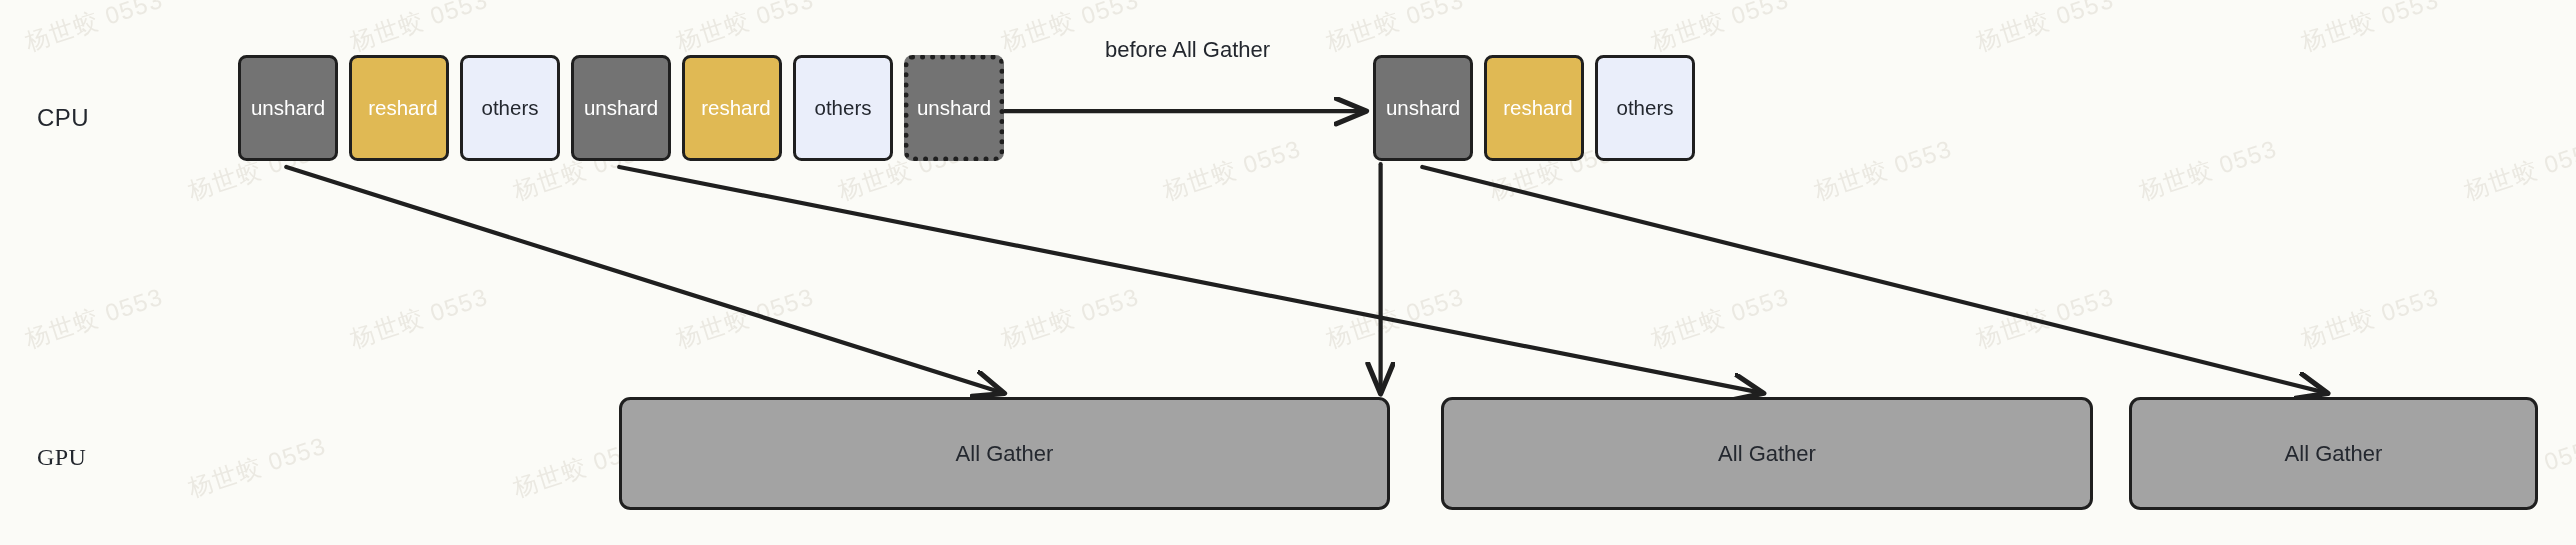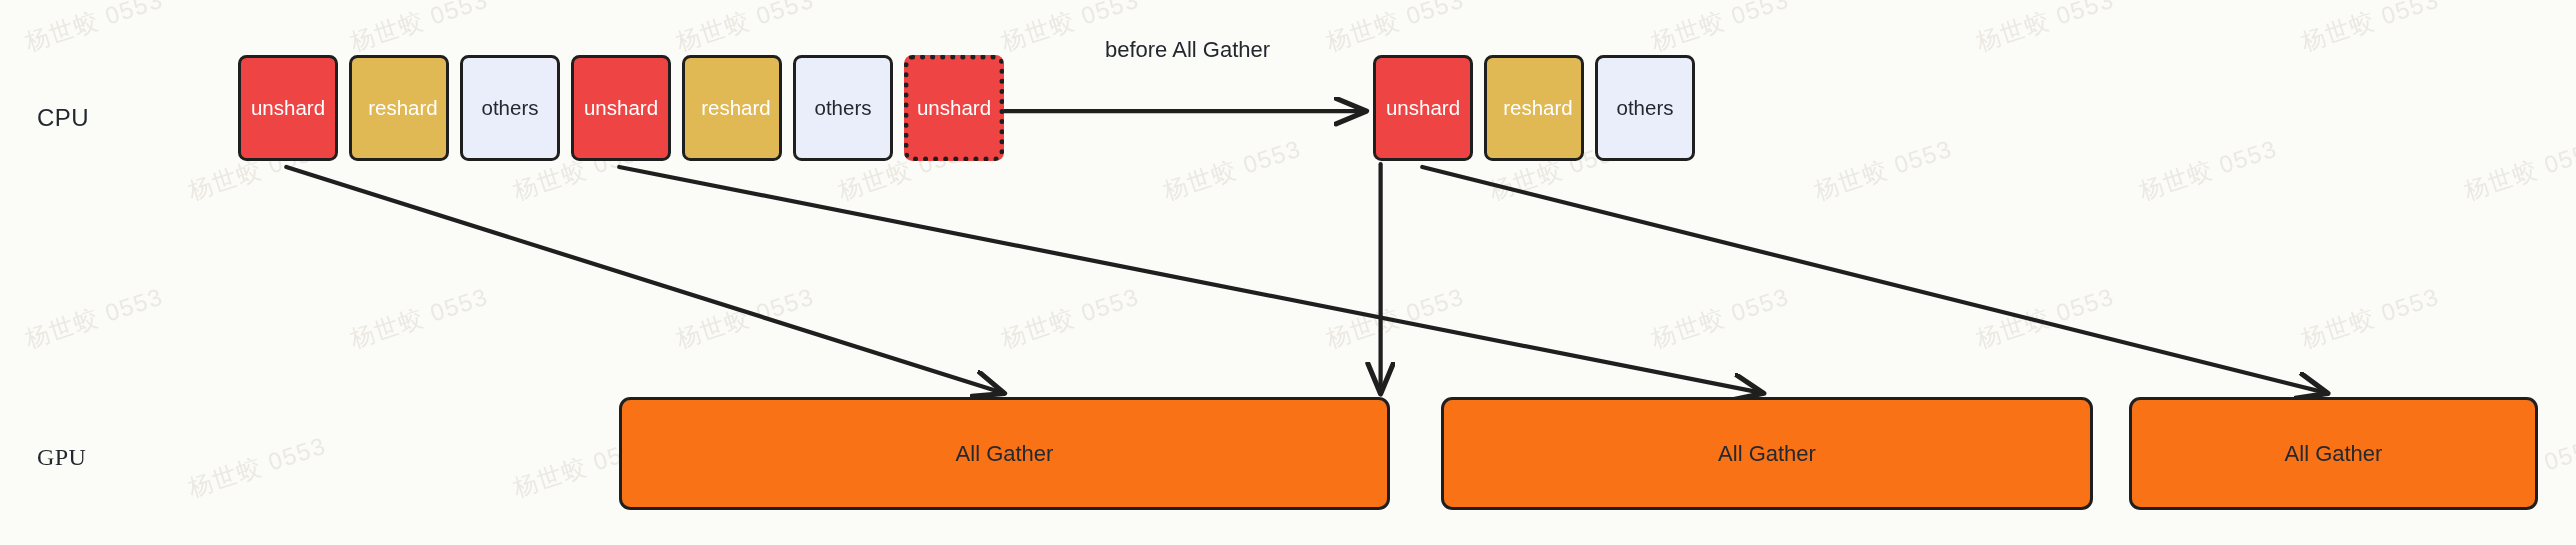--- a/index.html
+++ b/index.html
@@ -65,21 +65,21 @@
     border: 3.5px solid #1f1f1f;
     box-sizing: border-box;
     display: flex;
     align-items: center;
     justify-content: center;
     font-size: 20.5px;
     z-index: 3;
   }
   .cpu-block .blk-text { pointer-events: none; }
   .blk-unshard {
-    background: #ef4444;
+    background: #737373;
     color: #ffffff;
   }
   .blk-reshard {
     background: #e0b954;
     color: #ffffff;
     padding-left: 8px;
   }
   .blk-others {
     background: #eaeefa;
     color: #24282f;
@@ -104,21 +104,21 @@
   #wait-note span { display: block; }
 
   
   .gpu-block {
     position: absolute;
     top: 397px;
     height: 113px;
     border-radius: 11.3px;
     border: 3.5px solid #1f1f1f;
     box-sizing: border-box;
-    background: #f97316;
+    background: #a3a3a3;
     display: flex;
     align-items: center;
     justify-content: center;
     font-size: 22px;
     color: #24282f;
     z-index: 3;
   }
 </style>
 </head>
 <body>

